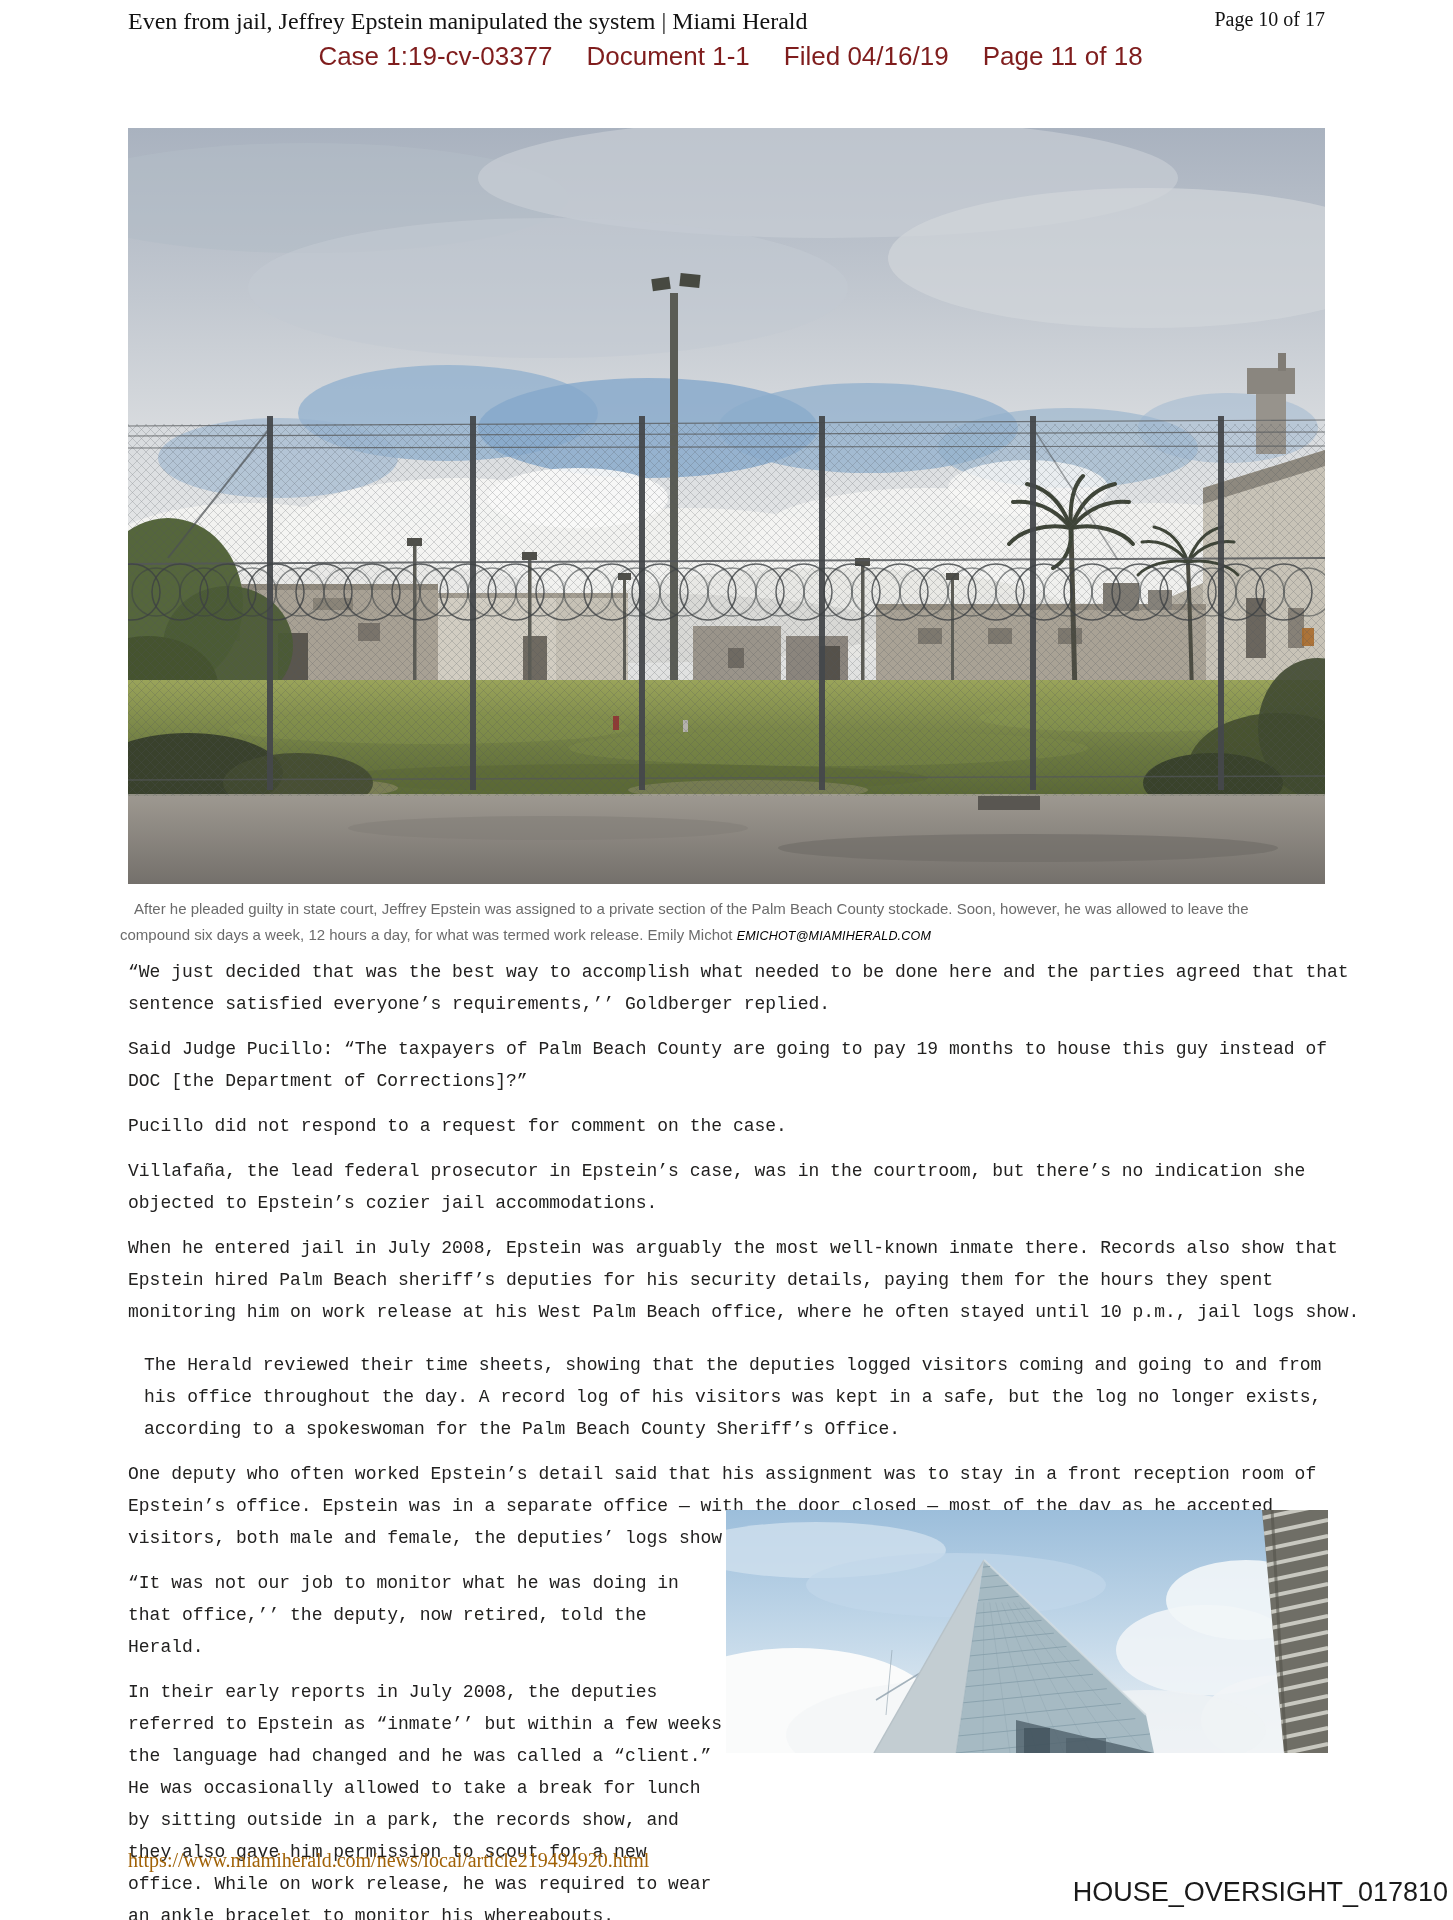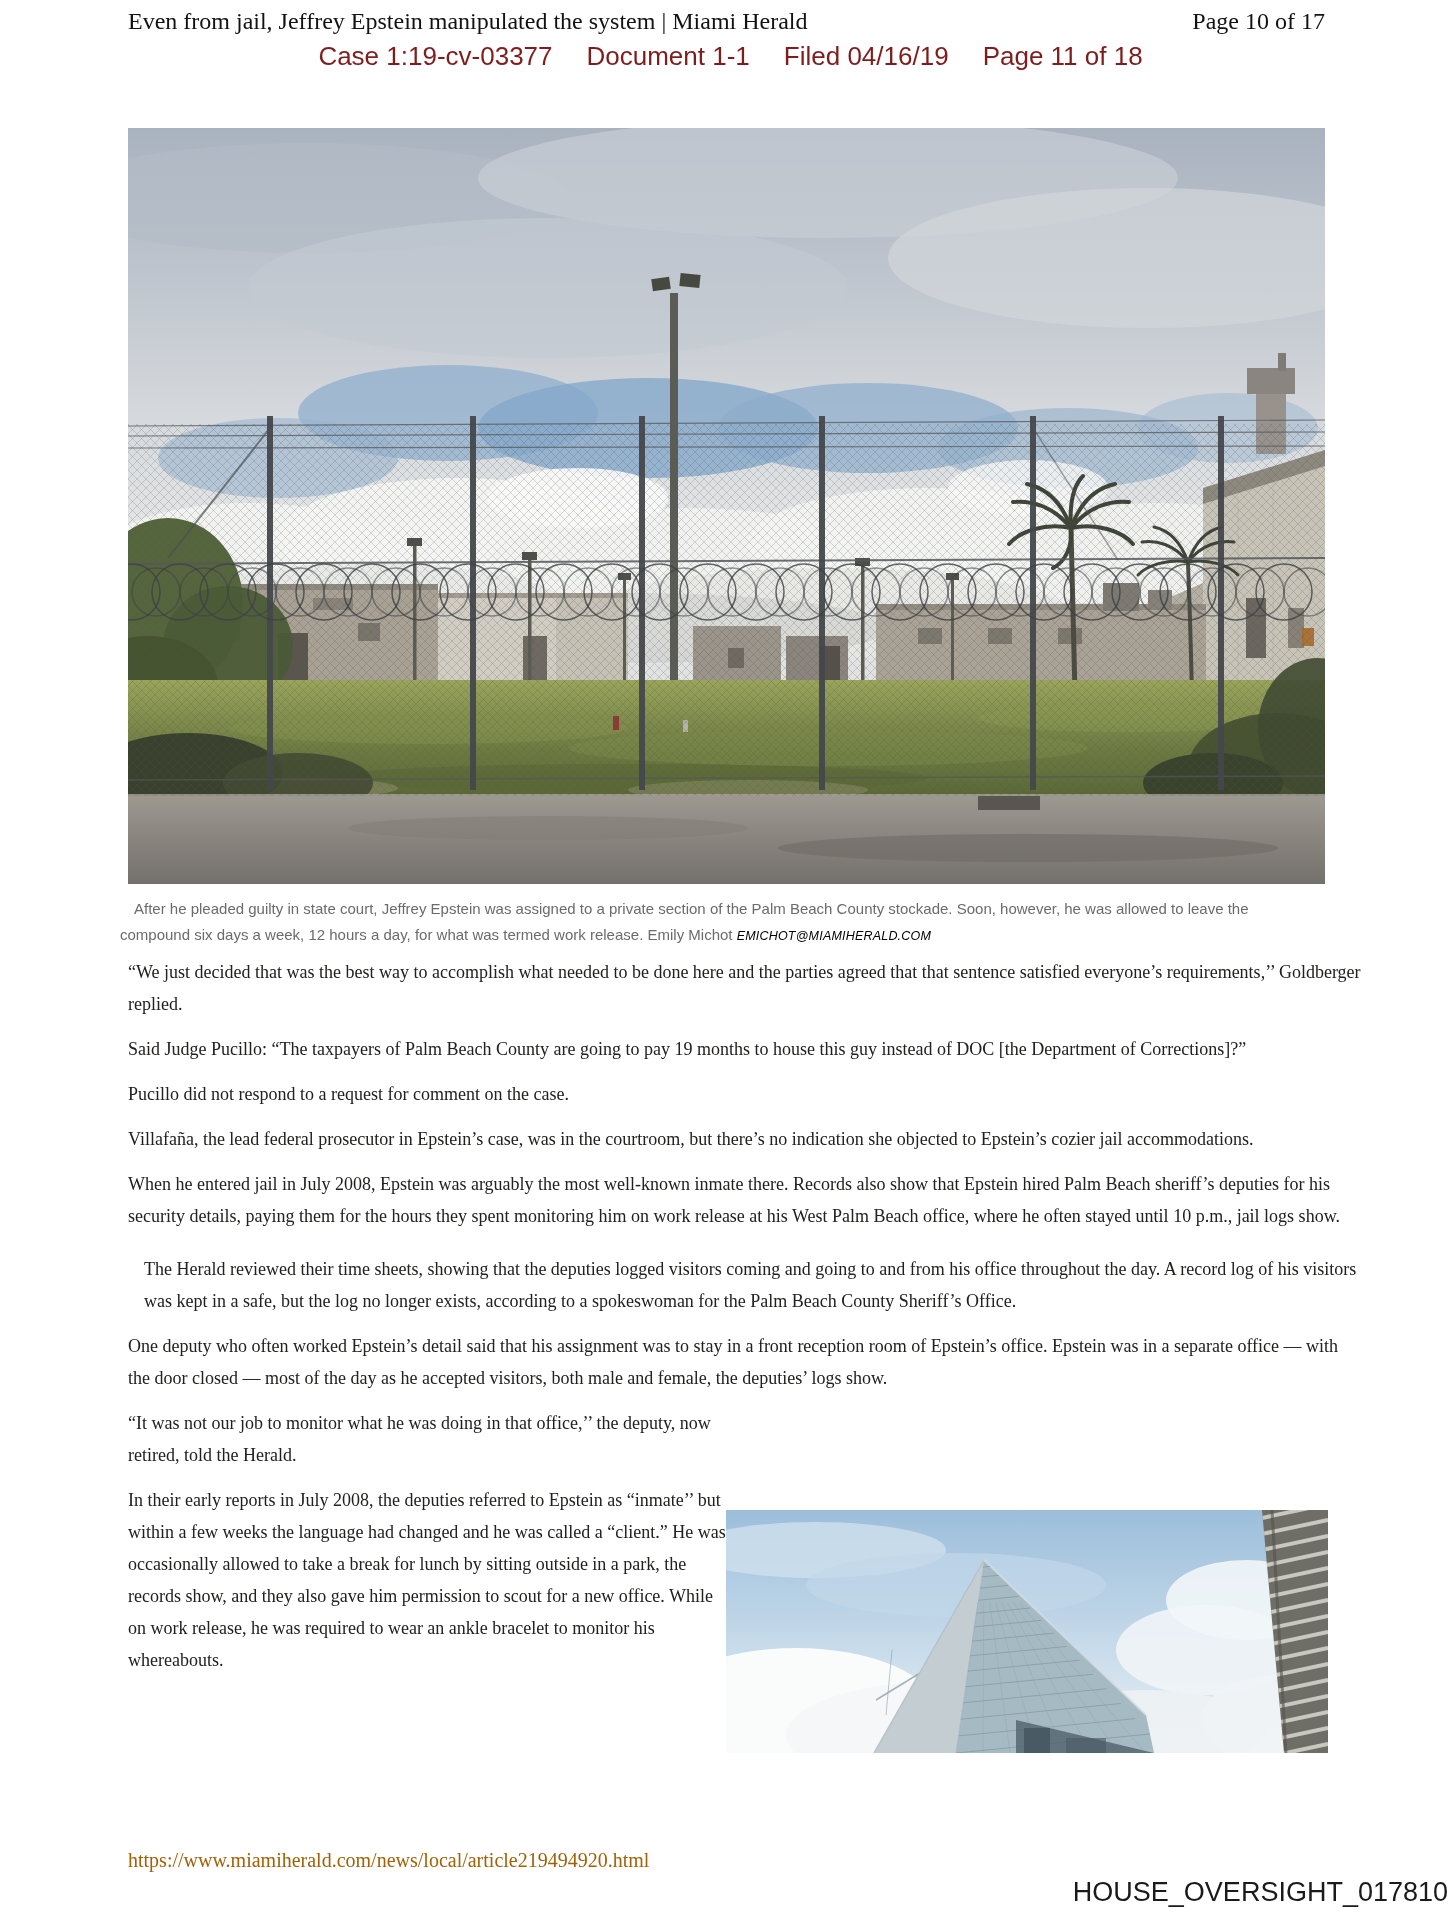--- a/index.html
+++ b/index.html
@@ -1,42 +1,42 @@
 <!DOCTYPE html>
 <html><head>
 <meta charset="utf-8">
 <style>
   html,body{margin:0;padding:0;background:#ffffff;}
   .page{position:relative;width:1453px;height:1920px;background:#ffffff;overflow:hidden;
         font-family:"Liberation Serif", serif;color:#1c1c1c;}
 
   
   .hdr-title{position:absolute;left:128px;top:8px;font-size:24px;color:#121212;white-space:nowrap;}
-  .hdr-page{position:absolute;right:128px;top:8px;font-size:24px;color:#121212;white-space:nowrap;}
+  .hdr-page{position:absolute;right:128px;top:8px;font-size:20px;color:#121212;white-space:nowrap;}
 
   
   .stamp{position:absolute;left:4px;top:41px;width:100%;text-align:center;
          font-family:"Liberation Sans", sans-serif;font-size:26px;color:#7f1d1d;}
   .stamp span{margin:0 17px;white-space:nowrap;}
 
   
   .photo1{position:absolute;left:128px;top:128px;width:1197px;height:756px;margin:0;}
   .photo2{position:absolute;left:726px;top:1510px;width:602px;height:243px;margin:0;}
   .photo1 svg,.photo2 svg{display:block;width:100%;height:100%;}
 
   
   .caption{position:absolute;left:120px;top:896px;width:1132px;
            font-family:"Liberation Sans", sans-serif;font-size:15px;line-height:26px;color:#6b6b6b;
            text-indent:14px;}
   .credit-email{font-style:italic;font-size:12.5px;color:#000000;letter-spacing:.2px;}
 
   
   .article{position:absolute;left:128px;top:956px;width:1235px;
            font-size:18px;line-height:32px;color:#222120;}
-  .article p{margin:0 0 13px 0;}
+  .article p{margin:0 0 13px 0;font-family:Liberation Mono, monospace;}
   .article p.gap-before{margin-top:21px;margin-left:16px;}
   .article p.narrow{width:600px;}
 
   
   .footer-url{position:absolute;left:128px;top:1849px;font-size:20px;color:#a16207;white-space:nowrap;}
   .footer-date{position:absolute;right:130px;top:1954px;font-size:24px;color:#121212;white-space:nowrap;}
   .bates{position:absolute;right:5px;top:1877px;font-family:"Liberation Sans", sans-serif;
          font-size:27px;color:#1a1a1a;white-space:nowrap;}
 </style>
 </head>

